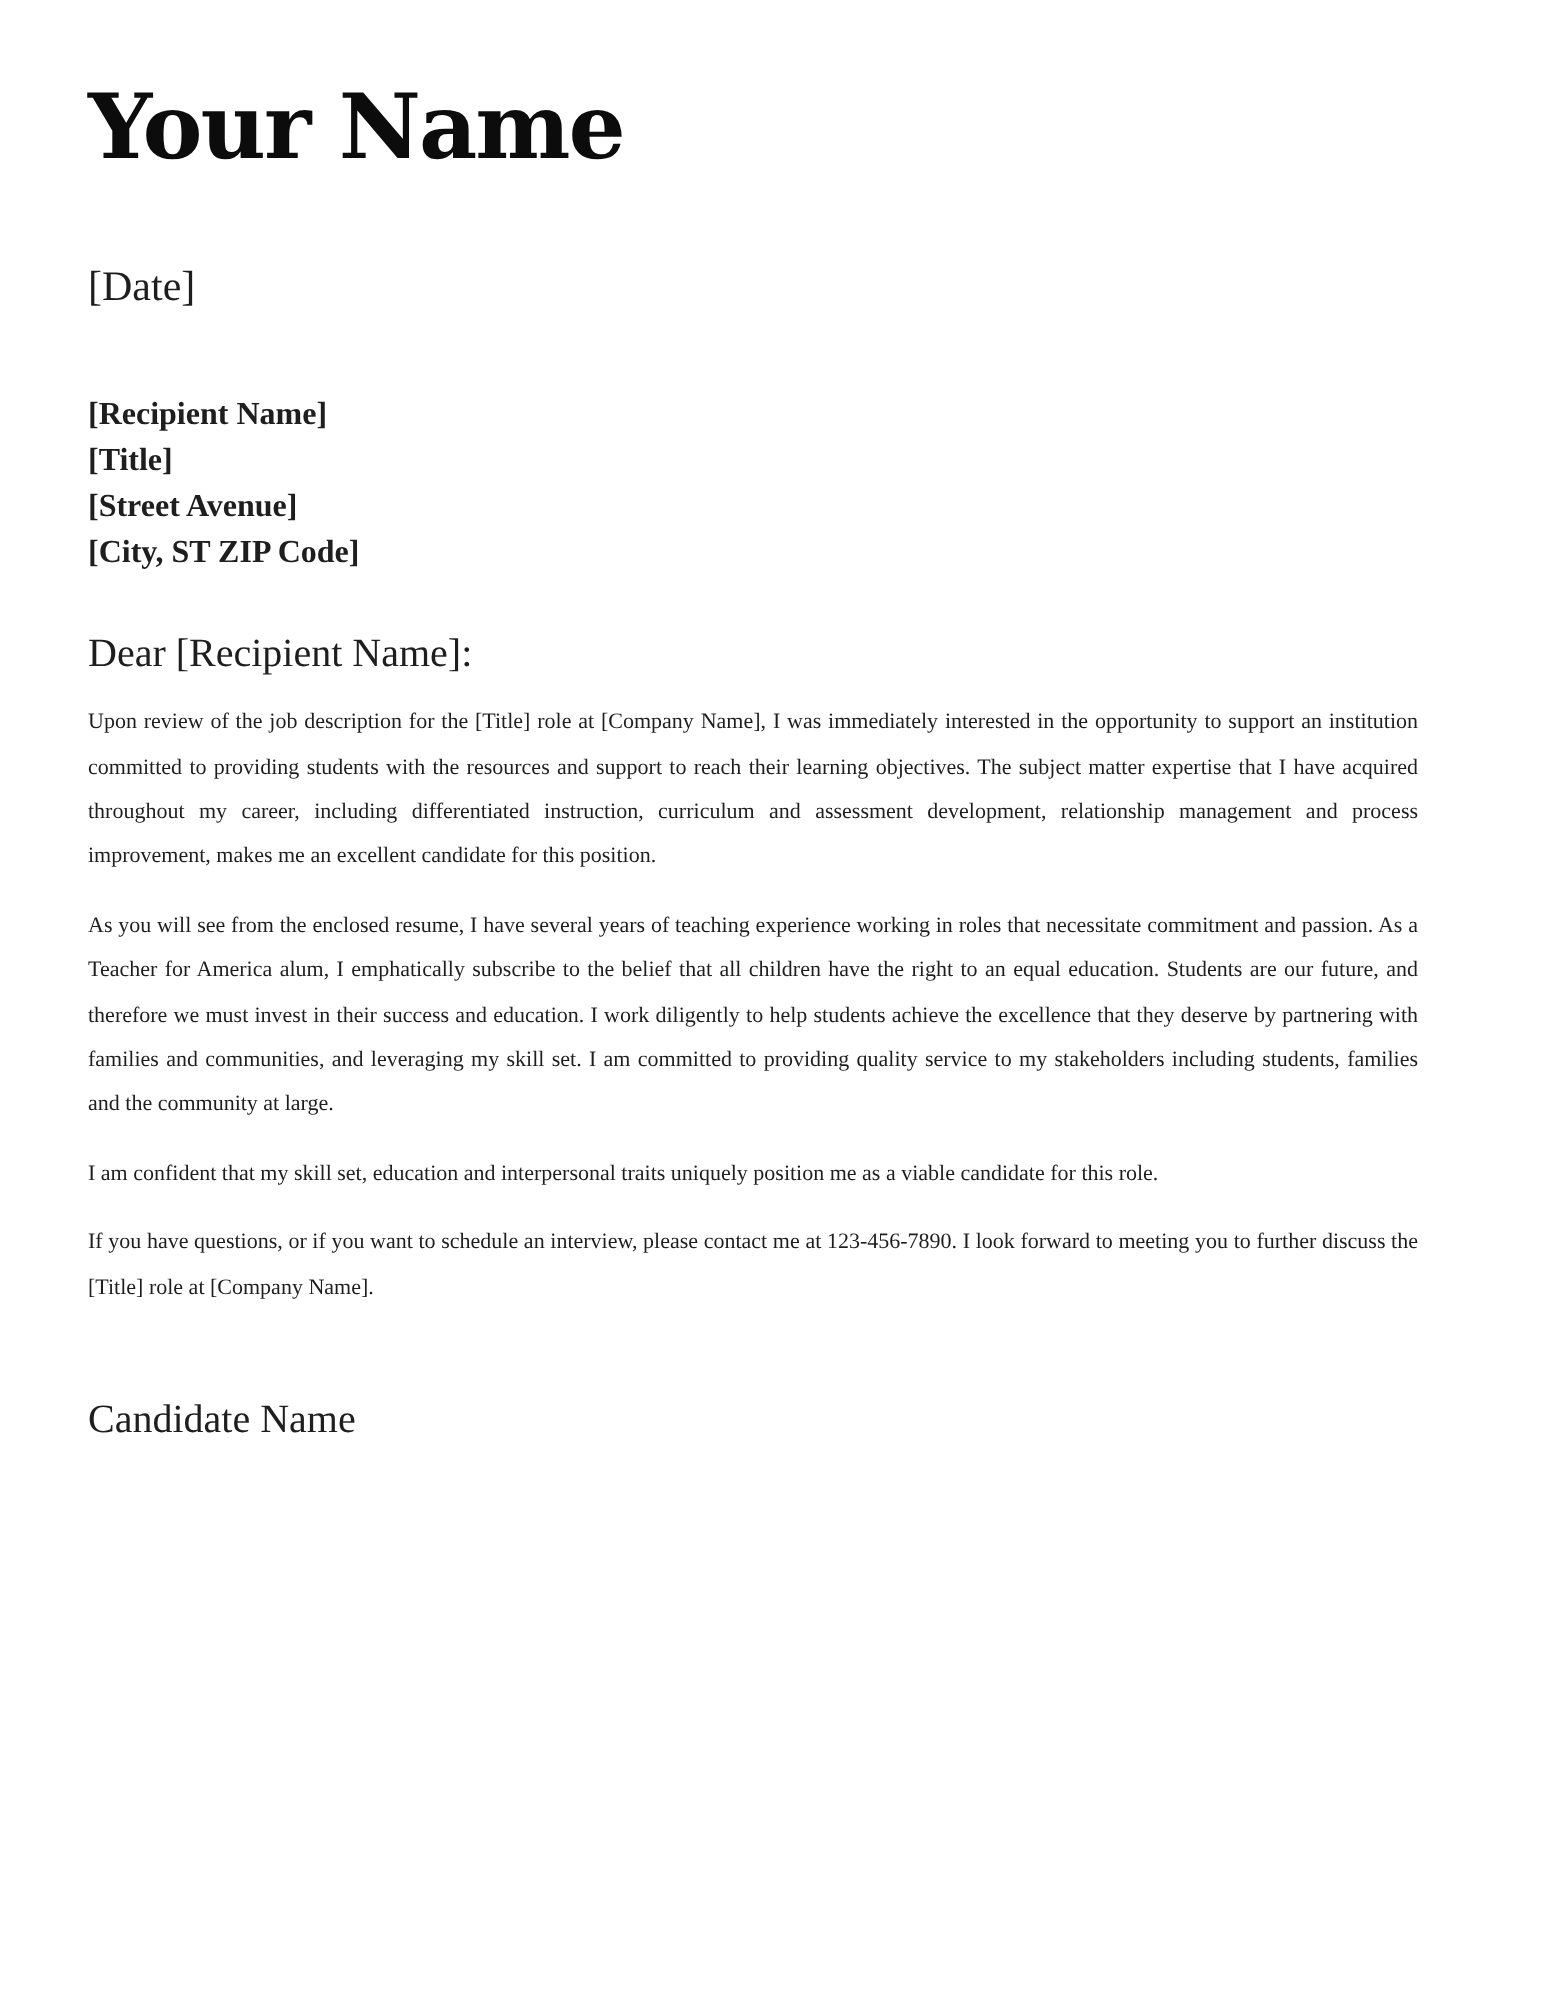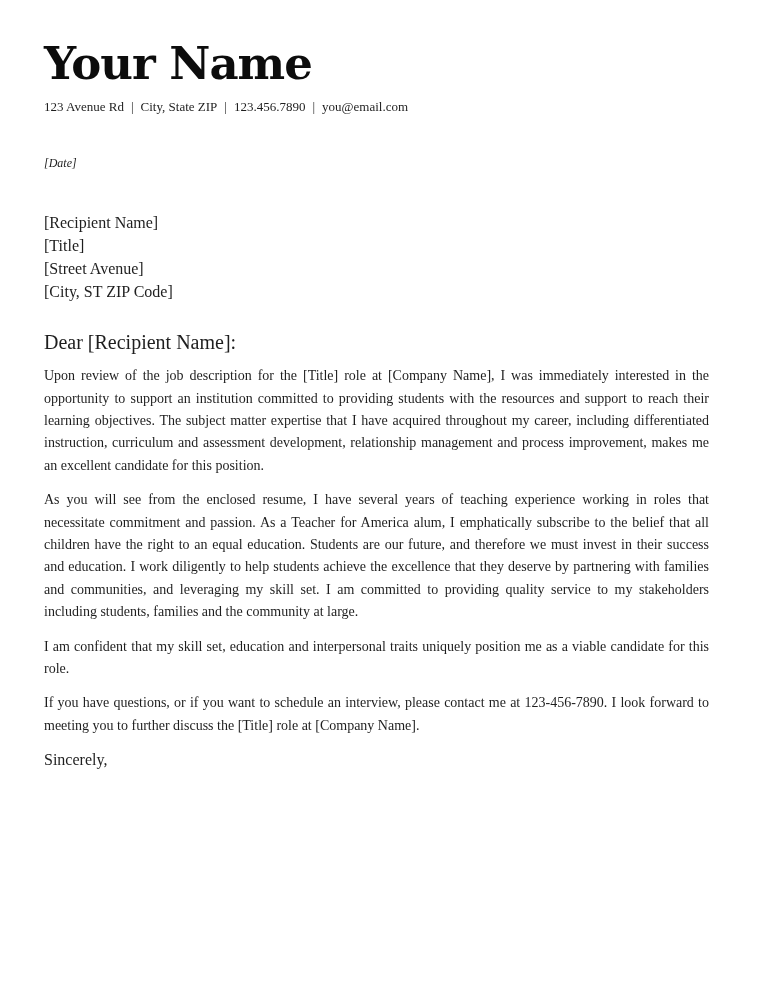--- a/index.html
+++ b/index.html
@@ -33,36 +33,36 @@
     color: #1e1e1e;
     white-space: nowrap;
   }
   .contact-line .sep {
     display: inline-block;
     margin: 0 7px;
     color: #2a2a2a;
   }
   .date-line {
     margin: 41px 0 0;
-    font-size: 12px;
-    font-style: italic;
+    font-size: 21px;
   }
   .recipient-block {
     margin-top: 40px;
     font-size: 16px;
     line-height: 23px;
+    font-weight: bold;
   }
   .salutation {
     margin: 28px 0 0;
     font-size: 20px;
     line-height: 22px;
   }
   .body-para {
     margin: 12px 0 0;
-    font-size: 14px;
+    font-size: 11px;
     line-height: 22.4px;
     text-align: justify;
   }
   .closing {
     margin: 12px 0 0;
     font-size: 16px;
     line-height: 22px;
   }
   .signature {
     margin: 44px 0 0;
@@ -70,23 +70,20 @@
     line-height: 22px;
   }
 </style>
 </head>
 <body>
 
 <div class="page">
 
   <header>
     <h1 class="sender-name">Your Name</h1>
-    <div class="contact-line">
-      <span>123 Avenue Rd</span><span class="sep">|</span><span>City, State ZIP</span><span class="sep">|</span><span>123.456.7890</span><span class="sep">|</span><span>you@email.com</span>
-    </div>
   </header>
 
   <p class="date-line">[Date]</p>
 
   <div class="recipient-block">
     <div>[Recipient Name]</div>
     <div>[Title]</div>
     <div>[Street Avenue]</div>
     <div>[City, ST ZIP Code]</div>
   </div>
@@ -94,17 +91,16 @@
   <p class="salutation">Dear [Recipient Name]:</p>
 
   <p class="body-para">Upon review of the job description for the [Title] role at [Company Name], I was immediately interested in the opportunity to support an institution committed to providing students with the resources and support to reach their learning objectives.  The subject matter expertise that I have acquired throughout my career, including differentiated instruction, curriculum and assessment development, relationship management and process improvement, makes me an excellent candidate for this position.</p>
 
   <p class="body-para">As you will see from the enclosed resume, I have several years of teaching experience working in roles that necessitate commitment and passion. As a Teacher for America alum, I emphatically subscribe to the belief that all children have the right to an equal education. Students are our future, and therefore we must invest in their success and education. I work diligently to help students achieve the excellence that they deserve by partnering with families and communities, and leveraging my skill set. I am committed to providing quality service to my stakeholders including students, families and the community at large.</p>
 
   <p class="body-para">I am confident that my skill set, education and interpersonal traits uniquely position me as a viable candidate for this role.</p>
 
   <p class="body-para">If you have questions, or if you want to schedule an interview, please contact me at 123-456-7890. I look forward to meeting you to further discuss the [Title] role at [Company Name].</p>
 
-  <p class="closing">Sincerely,</p>
 
   <p class="signature">Candidate Name</p>
 
 </div>
 
 </body></html>

